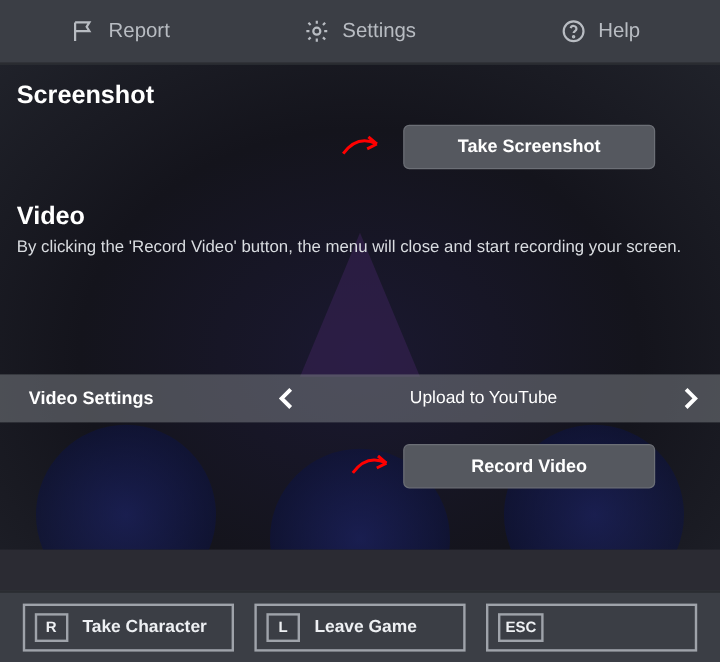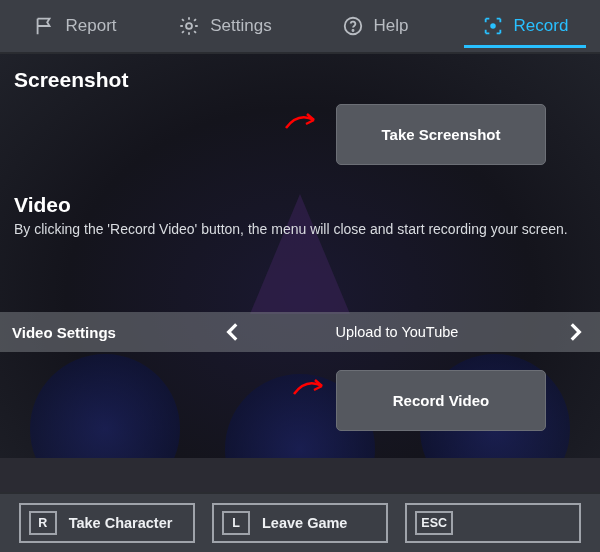--- a/index.html
+++ b/index.html
@@ -62,21 +62,21 @@
   .section { position: relative; z-index: 2; margin-bottom: 18px; }
 
   .btn-row { display: flex; justify-content: flex-end; margin-top: 12px; position: relative; padding-right: 40px; }
   .btn {
     background: #55585f;
     border: 1px solid #6c6f76;
     border-radius: 5px;
     color: #fff;
     font-size: 15px;
     font-weight: 700;
-    padding: 21px 0;
+    padding: 9px 0;
     width: 210px;
     text-align: center;
     cursor: pointer;
   }
   .arrow {
     position: absolute;
     width: 40px; height: 22px;
     pointer-events: none;
   }
   .arrow svg { width: 100%; height: 100%; }
@@ -84,21 +84,21 @@
   .settings-bar {
     position: absolute;
     left: 0; right: 0; top: 258px;
     height: 40px;
     background: rgba(120,123,130,0.55);
     display: flex;
     align-items: center;
     padding: 0 12px;
     z-index: 3;
   }
-  .settings-bar .label { font-size: 15px; font-weight: 700; }
+  .settings-bar .label { font-size: 15px; font-weight: 700; margin-left: 12px; }
   .settings-bar .mid { flex: 1; display: flex; align-items: center; justify-content: center; gap: 90px; }
   .chev { width: 26px; height: 26px; cursor: pointer; display:flex; align-items:center; justify-content:center;}
   .chev svg { stroke: #fff; stroke-width: 3; fill: none; }
   .opt { font-size: 14.5px; }
 
   .footer {
     position: absolute; left: 0; right: 0; bottom: 0;
     height: 60px;
     background: #3b3e45;
     border-top: 2px solid #2a2c31;
@@ -149,29 +149,20 @@
   </div>
   <div class="tab">
     <span class="ic">
       <svg viewBox="0 0 24 24">
           <circle cx="12" cy="12" r="9"></circle>
           <path d="M9.3 9.2a2.7 2.7 0 0 1 5.3.7c0 1.8-2.6 2.2-2.6 3.8"></path>
           <circle cx="12" cy="17" r=".6" fill="currentColor"></circle>
         </svg>
     </span>
     <span>Help</span>
-  </div>
-  <div class="tab active">
-    <span class="ic">
-      <svg viewBox="0 0 24 24">
-          <path d="M4 4h4M4 4v4M20 4h-4M20 4v4M4 20h4M4 20v-4M20 20h-4M20 20v-4"></path>
-          <circle cx="12" cy="12" r="3" fill="currentColor" stroke="none"></circle>
-        </svg>
-    </span>
-    <span>Record</span>
   </div>
 </div>
 
 <div class="content">
   <div class="bg-circles">
     <div style="width:150px;height:150px;left:30px;top:300px"></div>
     <div style="width:150px;height:150px;left:225px;top:320px"></div>
     <div style="width:150px;height:150px;left:420px;top:300px"></div>
   </div>
   <div class="cone"></div>

